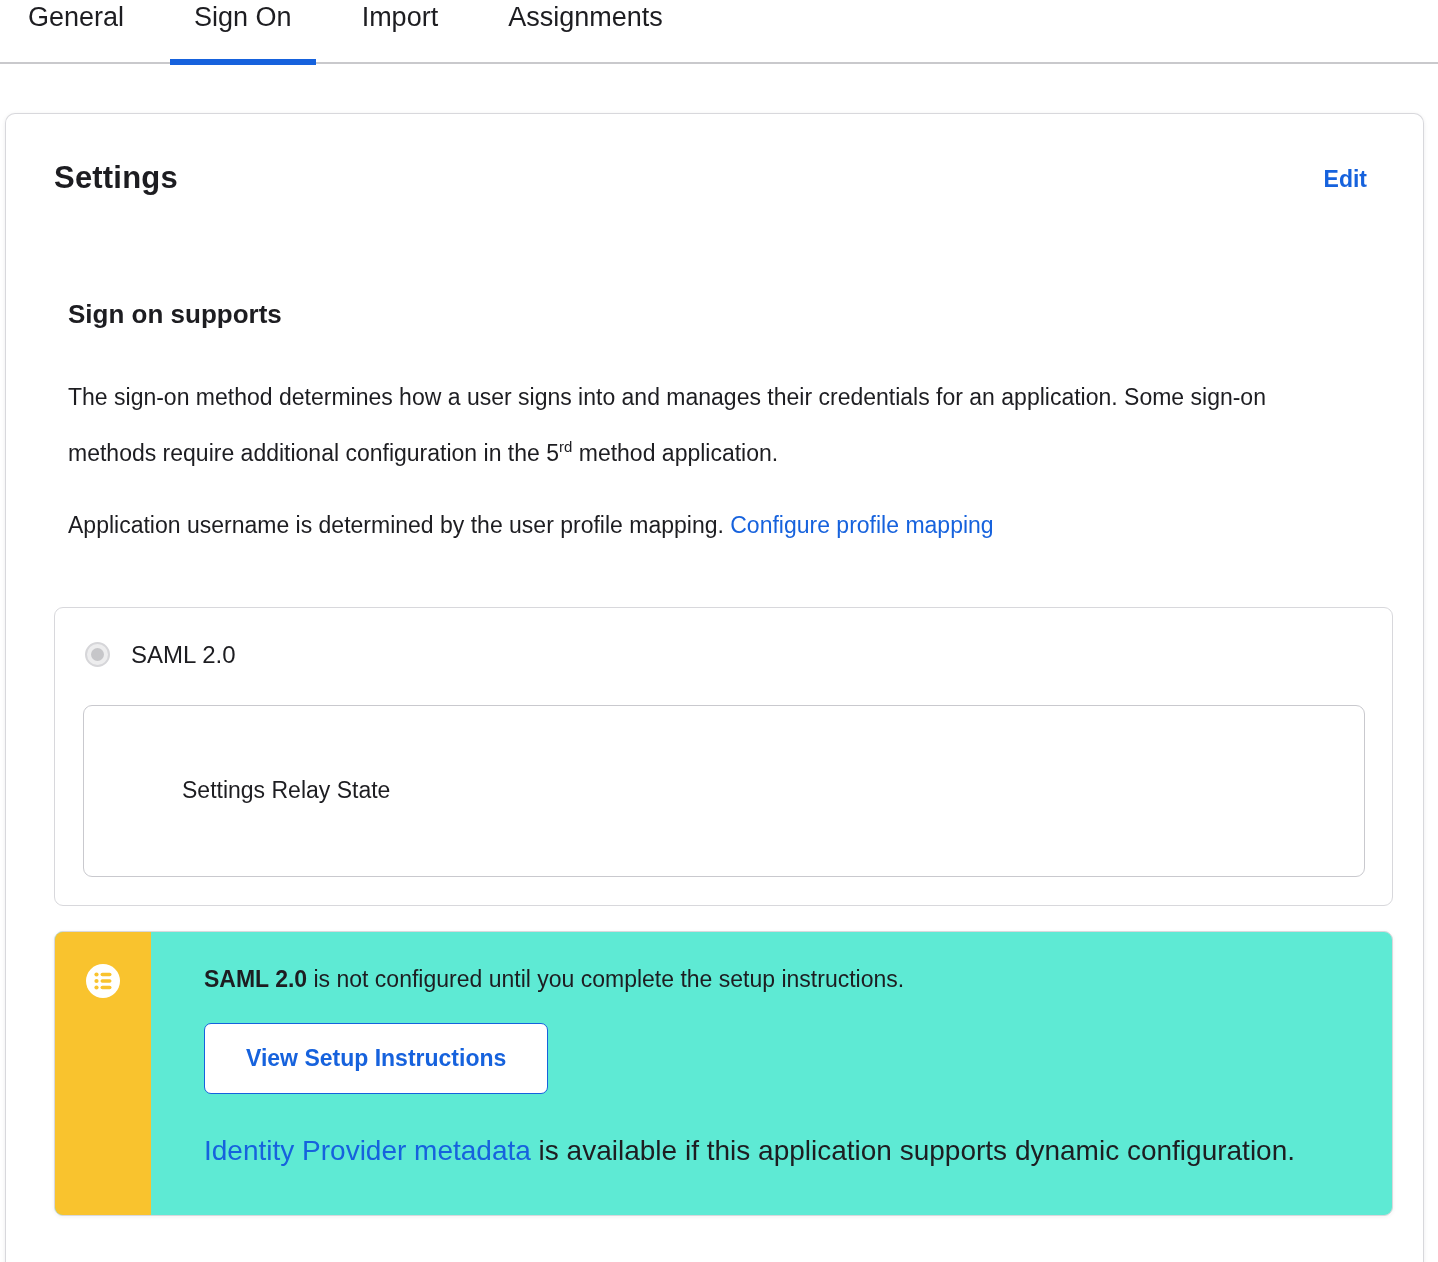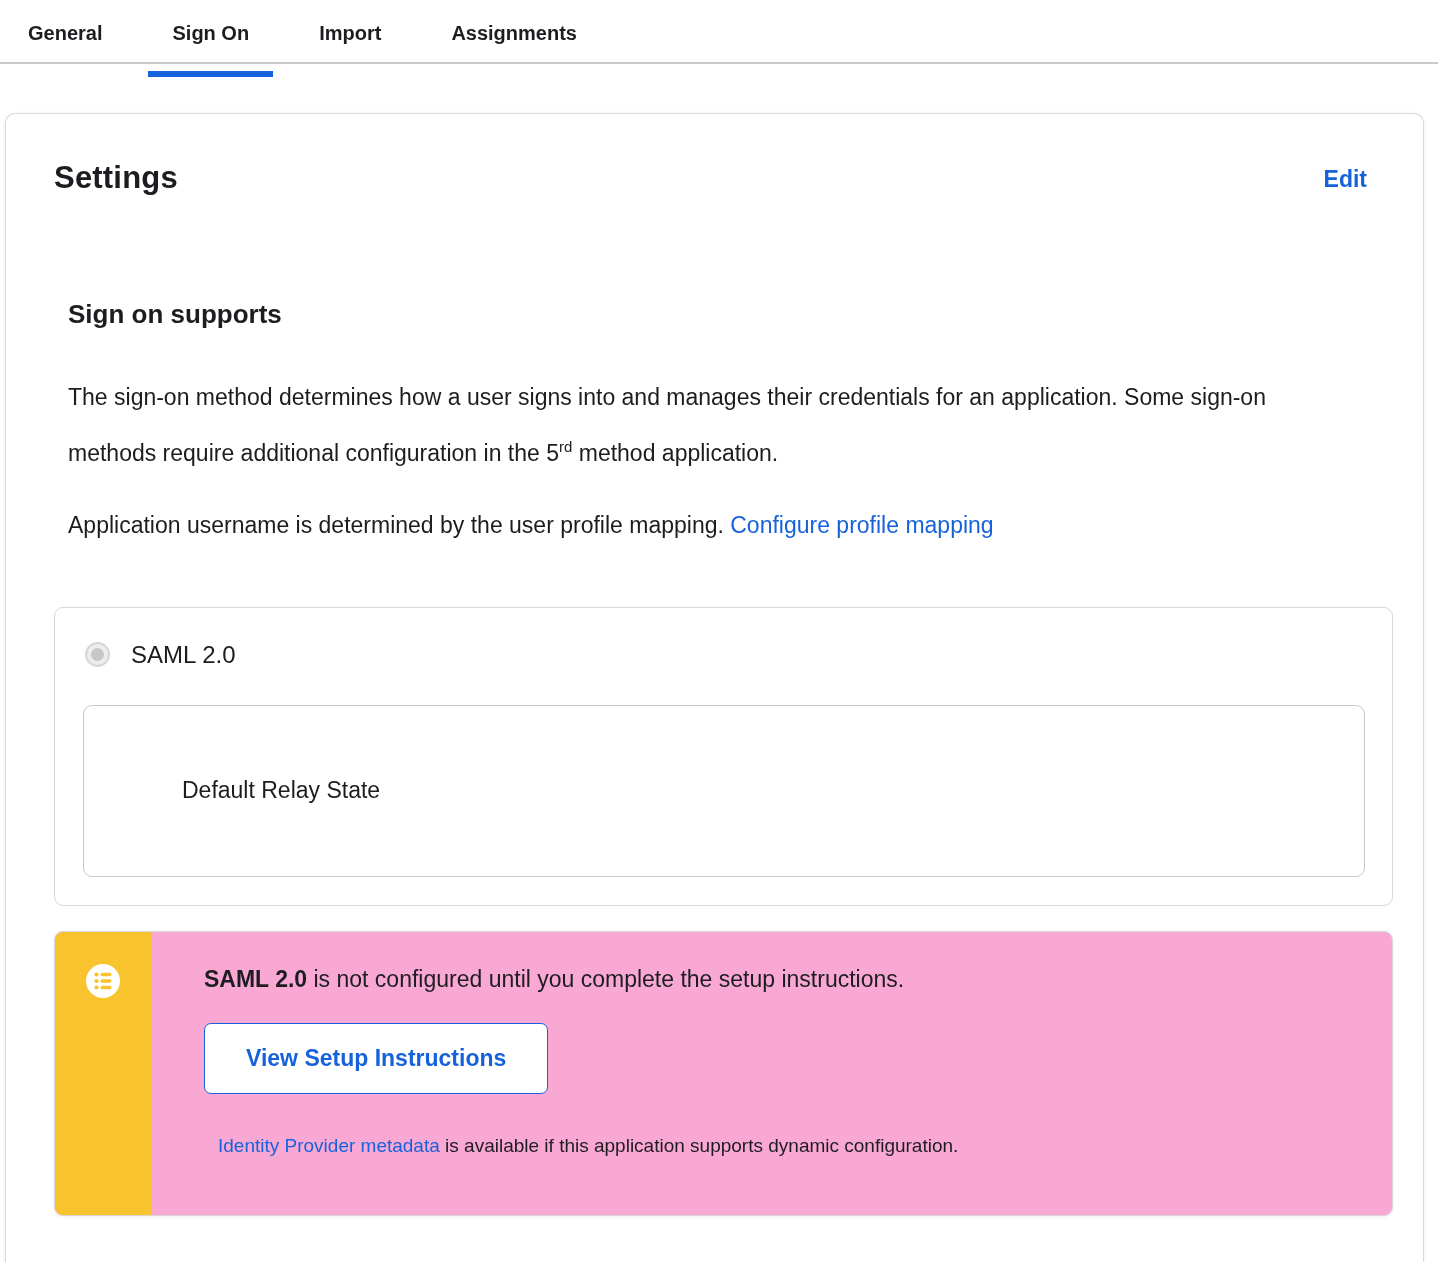--- a/index.html
+++ b/index.html
@@ -21,24 +21,24 @@
   }
   .tabbar::after {
     content: "";
     position: absolute;
     left: 0; right: 0; bottom: 0;
     height: 2px;
     background: #c9c9cc;
   }
   .tab {
     position: relative;
-    padding: 22px 24px 30px 24px;
+    padding: 2px 24px 30px 24px;
     margin-right: 22px;
-    font-size: 20px;
-    font-weight: 700;
+    font-size: 27px;
+    font-weight: 400;
     color: #1d1d21;
     cursor: pointer;
     white-space: nowrap;
   }
   .tab.active::after {
     content: "";
     position: absolute;
     left: 0; right: 0; bottom: -2px;
     height: 6px;
     background: #1662dd;
@@ -147,21 +147,21 @@
     color: #1d1d21;
   }
 
   
   .callout {
     margin-top: 25px;
     width: 1339px;
     min-height: 285px;
     border: 1px solid #d8d8dc;
     border-radius: 9px;
-    background: #f9a8d4;
+    background: #5eead4;
     display: flex;
     box-shadow: 0 1px 4px rgba(29,29,33,0.06);
     overflow: hidden;
   }
   .callout-stripe {
     flex: 0 0 96px;
     background: #f9c32e;
     display: flex;
     justify-content: center;
     align-items: flex-start;
@@ -184,22 +184,21 @@
     border-radius: 7px;
     color: #1662dd;
     font-family: "Liberation Sans", sans-serif;
     font-size: 23px;
     font-weight: 700;
     padding: 21px 41px;
     cursor: pointer;
   }
   .metadata-line {
     margin-top: 41px;
-    font-size: 19px;
-    margin-left: 14px;
+    font-size: 28px;
   }
 </style>
 </head>
 <body>
 
 <nav class="tabbar">
   <div class="tab">General</div>
   <div class="tab active">Sign On</div>
   <div class="tab">Import</div>
   <div class="tab">Assignments</div>
@@ -219,21 +218,21 @@
   <p class="para para-2"><span>Application username is determined by the user profile mapping. </span><a class="text-link">Configure profile mapping</a></p>
 
   <div class="option-box">
     <div class="radio-row">
       <span class="radio-outer">
           <span class="radio-dot"></span>
         </span>
       <span class="radio-label">SAML 2.0</span>
     </div>
     <div class="relay-box">
-      <span>Default Relay State</span>
+      <span>Settings Relay State</span>
     </div>
   </div>
 
   <div class="callout">
     <div class="callout-stripe">
       <svg width="38" height="38" viewBox="0 0 38 38">
         <circle cx="19" cy="19" r="17" fill="#ffffff"></circle>
         <circle cx="12.5" cy="12.5" r="2.1" fill="#f9c32e"></circle>
         <rect x="16.5" y="10.7" width="11" height="3.6" rx="1.8" fill="#f9c32e"></rect>
         <circle cx="12.5" cy="19" r="2.1" fill="#f9c32e"></circle>

